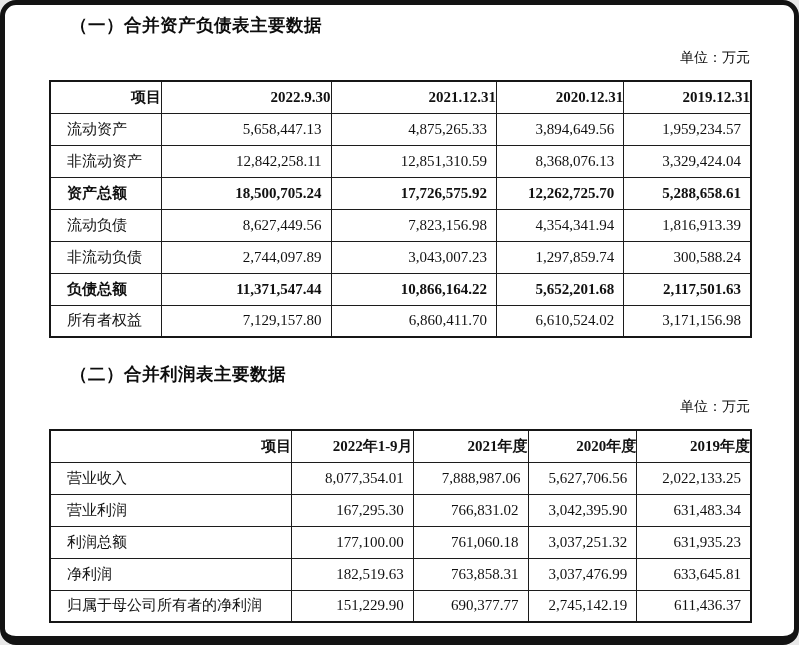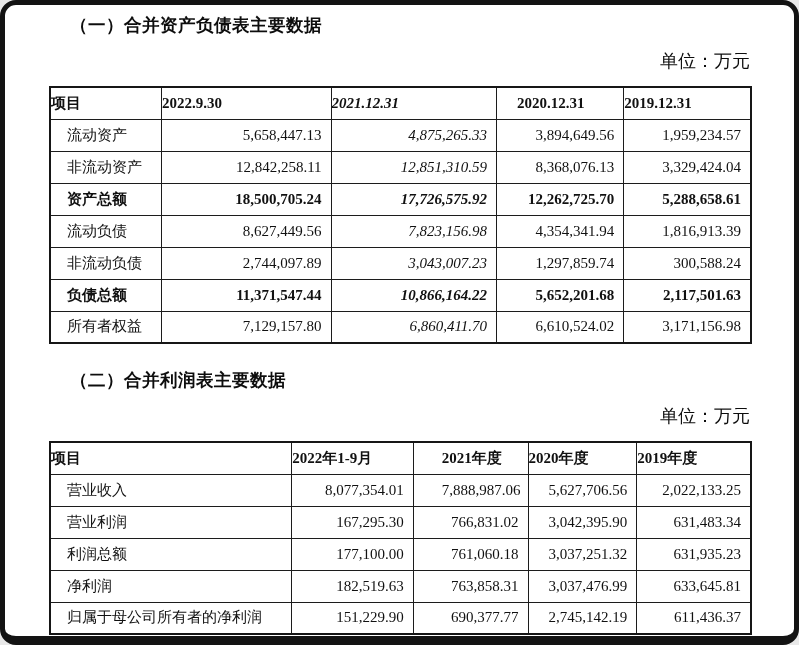--- a/index.html
+++ b/index.html
@@ -19,47 +19,47 @@
     font-size: 17.5px;
     font-weight: bold;
     margin-left: 21px;
     margin-top: 5px;
     letter-spacing: 0.5px;
     color: #0d0d0d;
   }
   .section-title.second { margin-top: 24px; }
   .unit-row {
     text-align: right;
-    font-size: 18px;
+    font-size: 14px;
     margin-top: 12px;
     margin-bottom: 13px;
     padding-right: 2px;
     color: #0d0d0d;
   }
   table {
     width: 100%;
     border-collapse: collapse;
     border: 2.6px solid #161616;
     table-layout: fixed;
   }
   th, td {
     border: 1.6px solid #1c1c1c;
     height: 32px;
     font-size: 15px;
     white-space: nowrap;
     overflow: hidden;
   }
-  th { font-weight: bold; text-align: left; }
+  th { font-weight: bold; text-align: right; }
   td.label { text-align: left; padding-left: 16px; }
   td.num { text-align: right; padding-right: 9px; }
   tr.total td { font-weight: bold; }
   
   .t1 .c0 { width: 15.9%; }
   .t1 .c1 { width: 24.2%; }
-  .t1 .c2 { width: 23.6%; font-style: italic; }
+  .t1 .c2 { width: 23.6%; }
   .t1 .c3 { width: 18.15%; padding-left: 20px; }
   .t1 .c4 { width: 18.15%; }
   
   .t2 .c0 { width: 34.5%; }
   .t2 .c1 { width: 17.3%; }
   .t2 .c2 { width: 16.4%; padding-left: 28px; }
   .t2 .c3 { width: 15.5%; }
   .t2 .c4 { width: 16.3%; }
 </style>
 </head>

